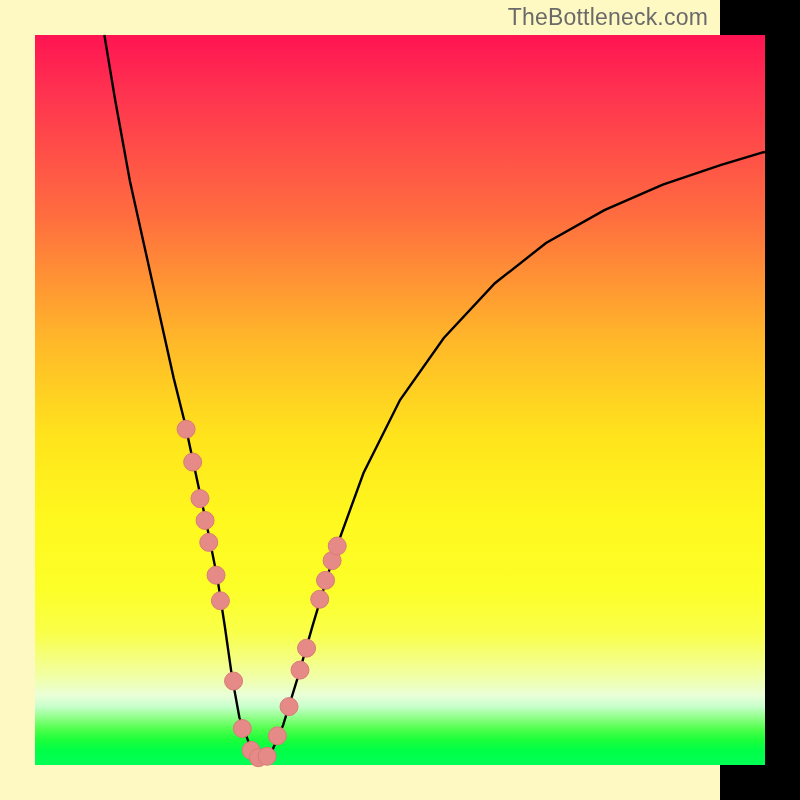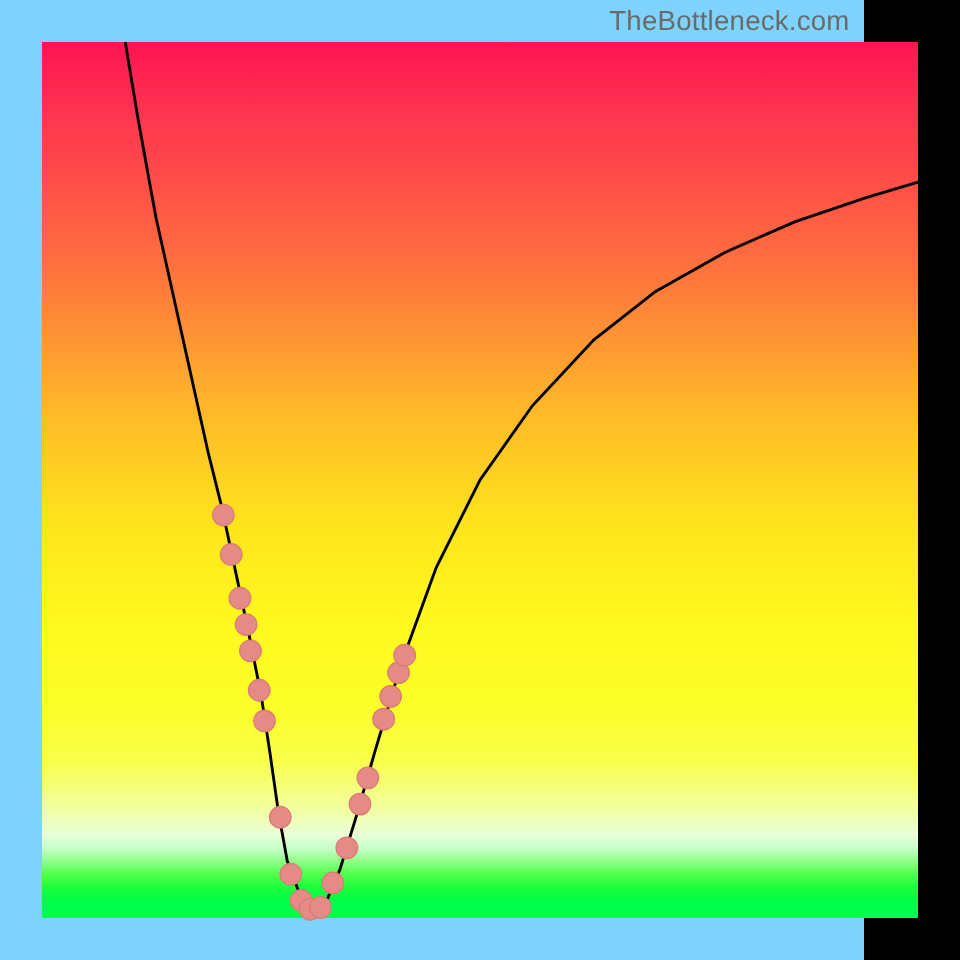--- a/index.html
+++ b/index.html
@@ -10,21 +10,21 @@
     overflow: hidden;
     background: #000;
     font-family: Arial, Helvetica, sans-serif;
   }
   .frame {
     position: absolute;
     left: 0;
     top: 0;
     width: 720px;
     height: 800px;
-    background: #7dd3fc;
+    background: #fef9c3;
     text-decoration: underline;
   }
   .plot {
     position: absolute;
     left: 35px;
     top: 35px;
     width: 730px;
     height: 730px;
     
     background:

